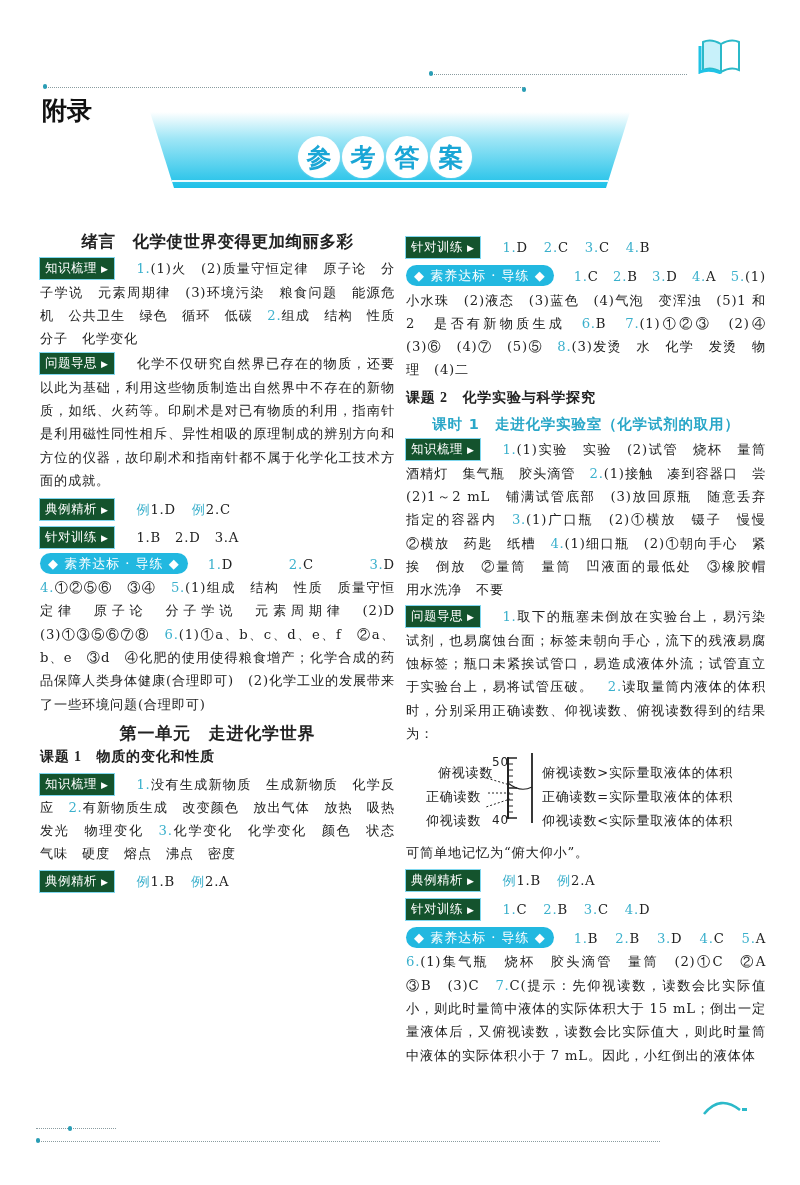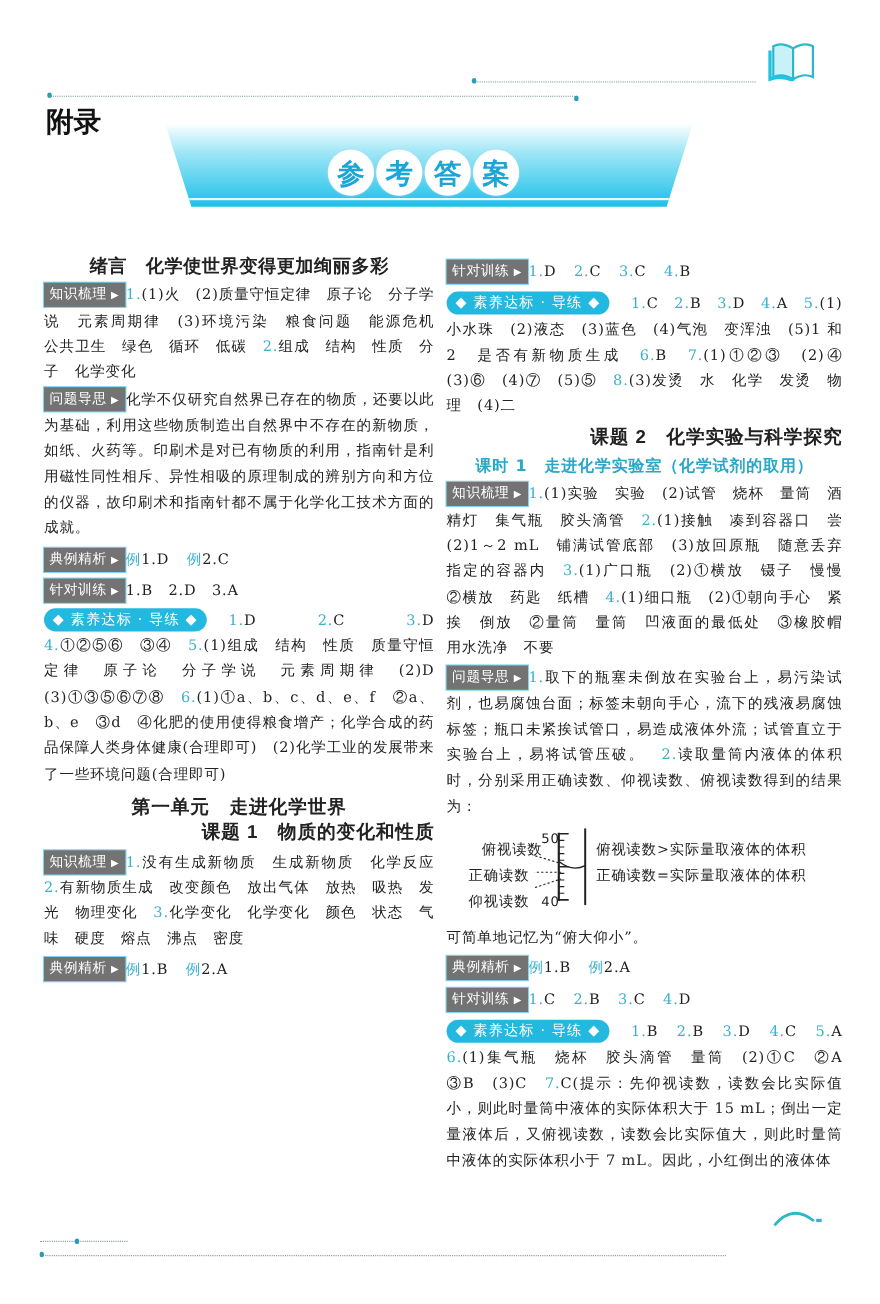--- a/index.html
+++ b/index.html
@@ -9,24 +9,24 @@
   .book-icon{position:absolute;left:697px;top:36px;width:48px;height:38px;}
   .appendix{position:absolute;left:42px;top:94px;font-family:"DejaVu Sans","Liberation Sans",sans-serif;font-weight:bold;font-size:25px;color:#111;}
   .banner{position:absolute;left:150px;top:108px;width:480px;height:86px;}
   .banner-title{position:absolute;left:298px;top:136px;display:flex;gap:2px;}
   .banner-title span{width:42px;height:42px;border-radius:50%;background:#fff;color:#1aa6d6;font-family:"DejaVu Sans",sans-serif;font-weight:bold;font-size:25px;display:flex;align-items:center;justify-content:center;box-shadow:0 0 2px #9fdff0;}
   .col{position:absolute;top:228px;font-size:13.2px;line-height:23.3px;letter-spacing:0.8px;}
   .col-left{left:40px;width:355px;}
   .col-right{left:406px;width:360px;}
   .h-sec{font-family:Liberation Serif, serif;font-weight:bold;font-size:16.5px;text-align:center;margin:2px 0 4px 0;letter-spacing:0.5px;}
   .h-unit{font-family:Liberation Serif, serif;font-weight:bold;font-size:17px;text-align:center;margin:6px 0 0 0;}
-  .h-topic{font-family:Liberation Sans, sans-serif;font-weight:bold;font-size:17px;text-align:right;margin:0 0 4px 0;}
+  .h-topic{font-family:Liberation Serif, serif;font-weight:bold;font-size:14px;text-align:left;margin:0 0 4px 0;}
   .h-lesson{font-family:"DejaVu Sans",sans-serif;font-weight:bold;font-size:14.5px;color:#2aa7c8;text-align:center;margin:0 0 2px 0;}
   .para{margin:0;text-align:justify;}
-  .tag{display:inline-block;background:#737373;color:#fff;font-family:"DejaVu Sans",sans-serif;font-size:12.5px;line-height:19px;padding:0 6px 0 5px;vertical-align:1px;letter-spacing:0.5px;box-shadow:0 0 0 1px #7fd7ef;}
+  .tag{display:inline-block;background:#14532d;color:#fff;font-family:"DejaVu Sans",sans-serif;font-size:12.5px;line-height:19px;padding:0 6px 0 5px;margin-right:22px;vertical-align:1px;letter-spacing:0.5px;box-shadow:0 0 0 1px #7fd7ef;}
   .tag .tri{font-size:9px;margin-left:4px;}
   .tag-round{display:inline-block;background:#22b8e0;color:#fff;font-family:"DejaVu Serif",serif;font-size:13px;line-height:21px;padding:0 8px;border-radius:11px;margin-right:20px;vertical-align:1px;letter-spacing:1px;}
   .num{color:#3bb0cc;}
   .ex{color:#3bb0cc;}
   .gap{display:inline-block;width:1.2em;}
   .diagram{position:relative;height:92px;margin:4px 0 0 0;font-family:"DejaVu Serif",serif;font-size:13px;}
   .diagram .lbl{position:absolute;}
   .tick-text{position:absolute;font-size:12px;font-family:"DejaVu Sans",sans-serif;}
   .footer-arc{position:absolute;left:700px;top:1098px;width:50px;height:20px;}
 </style>
@@ -141,20 +141,21 @@
       <line x1="22" y1="59" x2="27" y2="59" stroke="#222"></line>
       <line x1="22" y1="65" x2="31" y2="65" stroke="#222" stroke-width="1.5"></line>
       <path d="M22 30 Q34 40 46 34" fill="none" stroke="#222" stroke-width="1.2"></path>
       <line x1="46" y1="0" x2="46" y2="70" stroke="#222" stroke-width="1.8"></line>
       <line x1="-30" y1="16" x2="24" y2="32" stroke="#222" stroke-dasharray="2,2"></line>
       <line x1="-30" y1="40" x2="24" y2="40" stroke="#222" stroke-dasharray="2,2"></line>
       <line x1="-30" y1="64" x2="24" y2="46" stroke="#222" stroke-dasharray="2,2"></line>
     </svg>
     <span class="lbl" style="left:136px;top:12px;">俯视读数&gt;实际量取液体的体积</span>
     <span class="lbl" style="left:136px;top:36px;">正确读数=实际量取液体的体积</span>
+    <span class="lbl" style="left:136px;top:60px;">仰视读数&lt;实际量取液体的体积</span>
   </div>
 
   <p class="para">可简单地记忆为“俯大仰小”。</p>
 
   <p class="para" style="margin-top:4px;">
     <span class="tag"><span>典例精析</span><span class="tri">▶</span></span><span class="ex">例</span><span>1.B</span><span class="gap"></span><span class="ex">例</span><span>2.A</span>
   </p>
 
   <p class="para" style="margin-top:6px;">
     <span class="tag"><span>针对训练</span><span class="tri">▶</span></span><span class="num">1.</span><span>C</span><span class="gap"></span><span class="num">2.</span><span>B</span><span class="gap"></span><span class="num">3.</span><span>C</span><span class="gap"></span><span class="num">4.</span><span>D</span>

